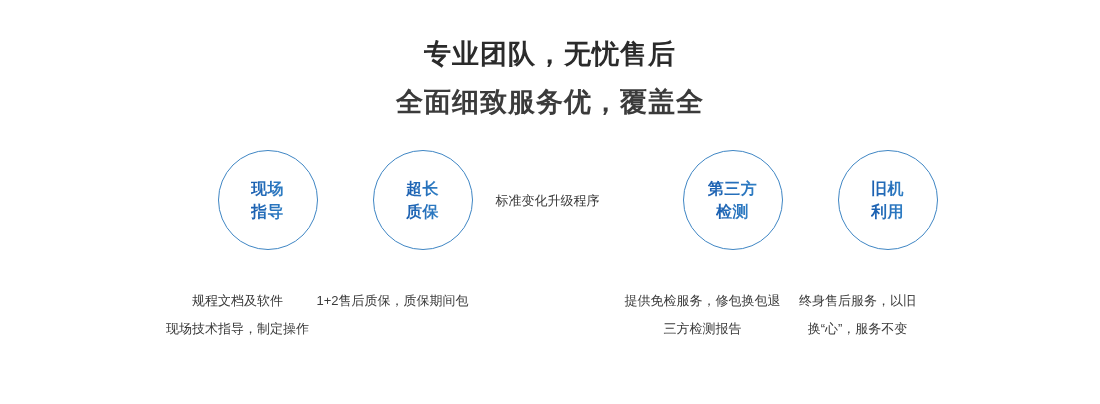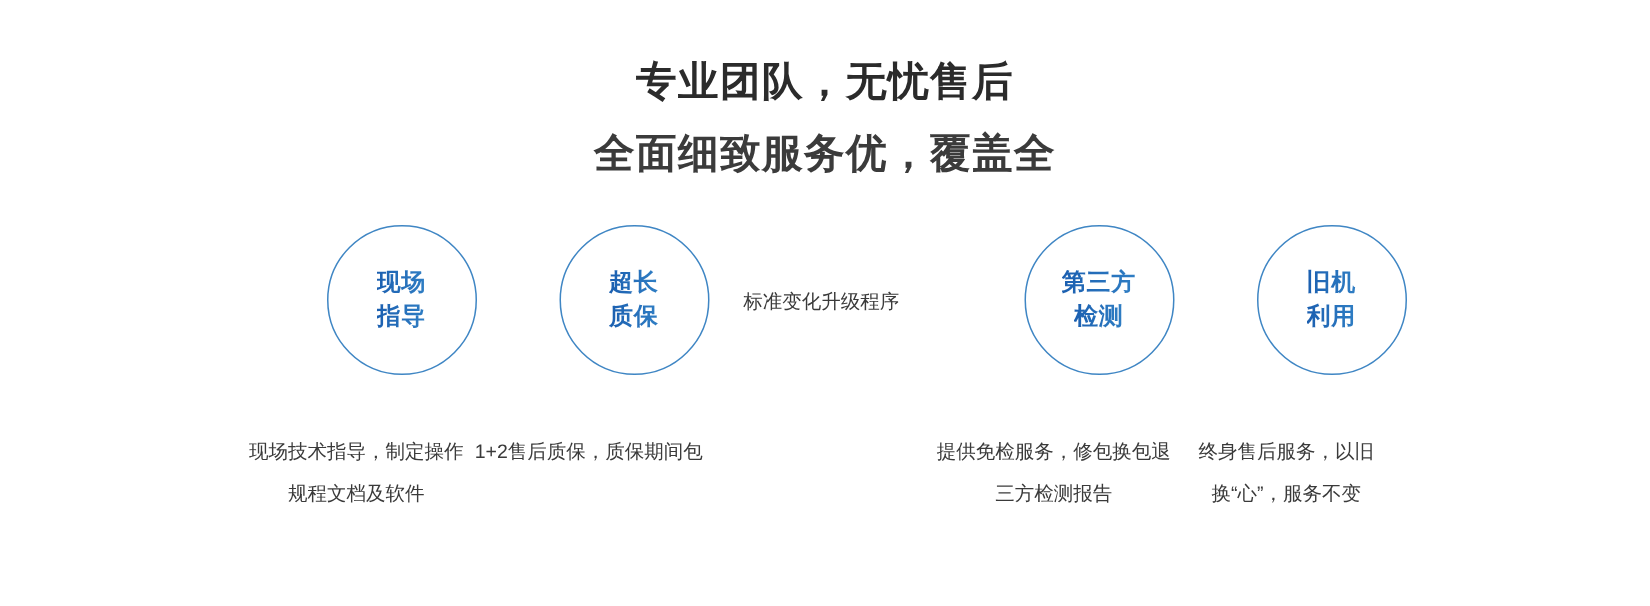--- a/index.html
+++ b/index.html
@@ -101,22 +101,22 @@
   </div>
 
   <div class="cards">
 
     <div class="card">
       <div class="circle">
         <span class="circle-line">现场</span>
         <span class="circle-line">指导</span>
       </div>
       <div class="desc">
+        <span class="desc-line">规程文档及软件</span>
         <span class="desc-line">现场技术指导，制定操作</span>
-        <span class="desc-line">规程文档及软件</span>
       </div>
     </div>
 
     <div class="card">
       <div class="circle">
         <span class="circle-line">超长</span>
         <span class="circle-line">质保</span>
       </div>
       <div class="desc">
         <span class="desc-line">1+2售后质保，质保期间包</span>

